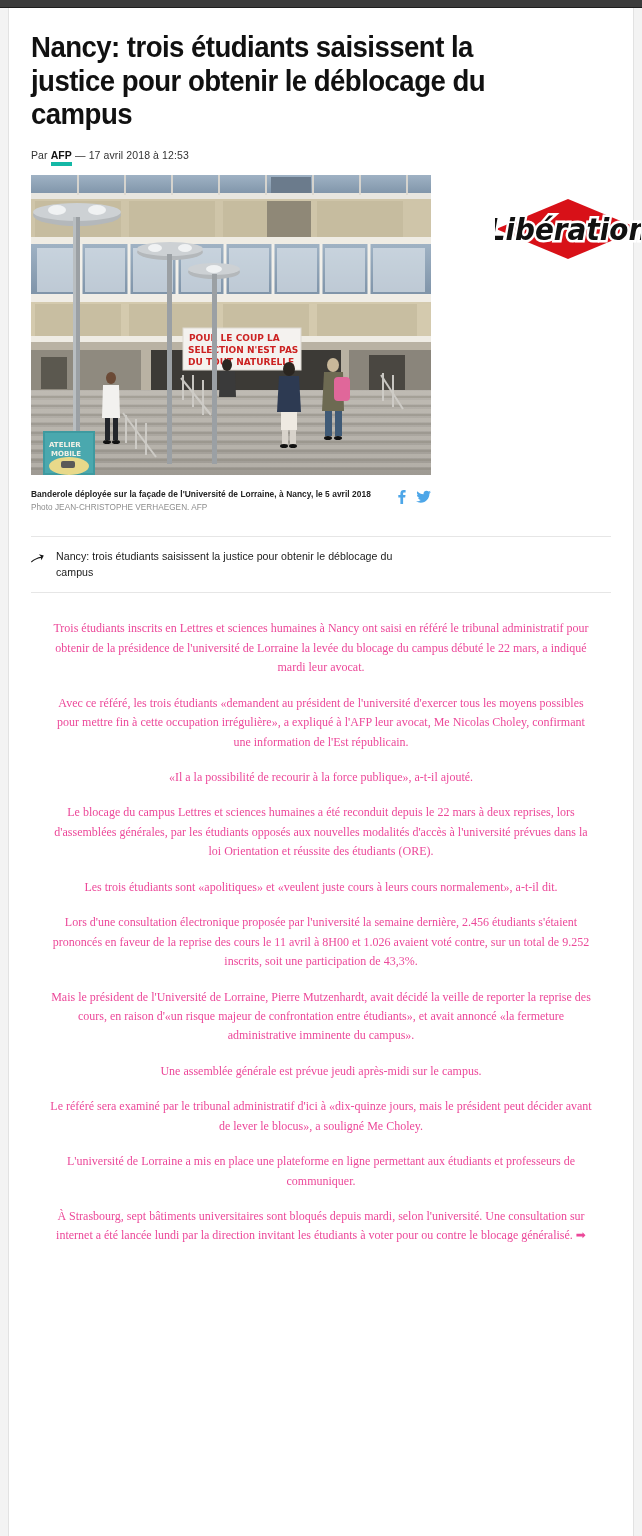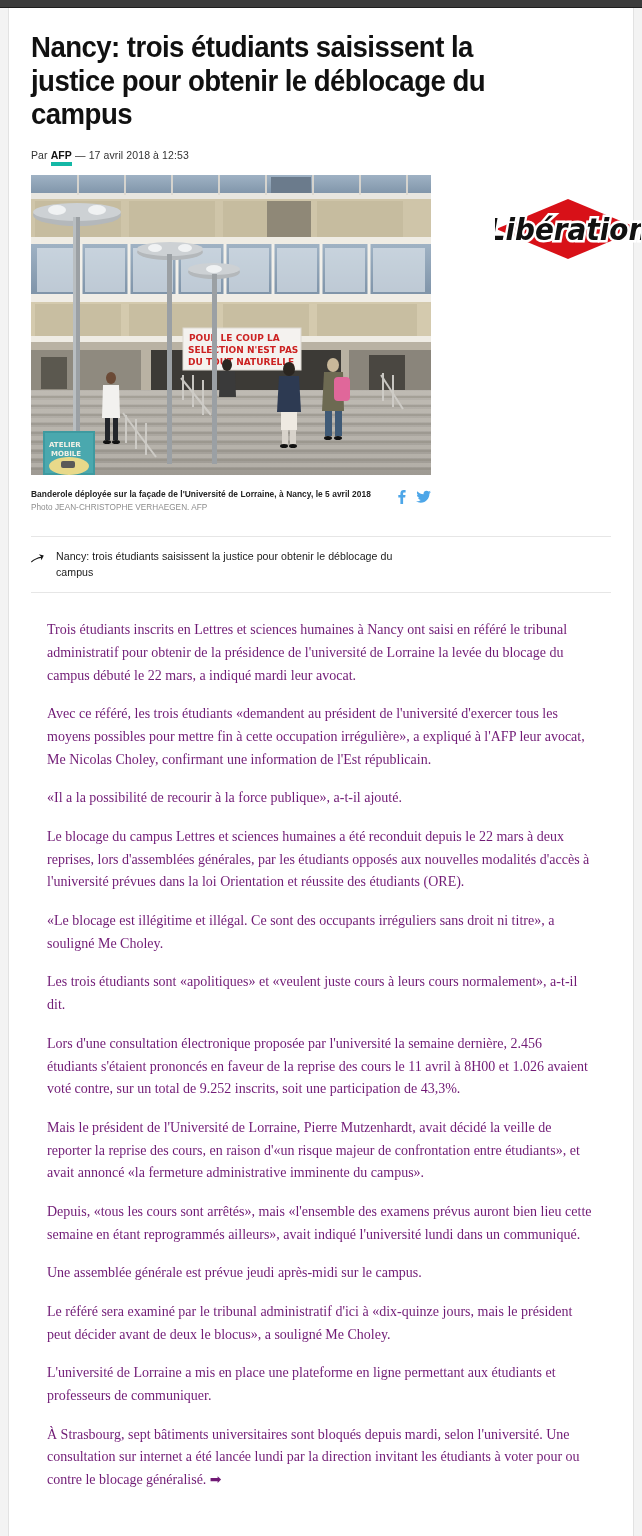--- a/index.html
+++ b/index.html
@@ -134,25 +134,25 @@
     max-width: 372px;
   }
 
   
   .article-body {
     padding: 0 38px 0 38px;
     margin-top: 26px;
   }
   .article-body p {
     font-family: "Liberation Serif", serif;
-    font-size: 14px;
+    font-size: 12px;
     line-height: 1.62;
-    color: #701a75;
+    color: #ec4899;
     margin-bottom: 16px;
-    text-align: left;
+    text-align: center;
   }
   .endmark { letter-spacing: 0; }
 
   
   .article-footer {
     padding: 38px 38px 24px 38px;
   }
 </style>
 </head>
 <body>
@@ -407,27 +407,25 @@
       <div class="summary-text">Nancy: trois étudiants saisissent la justice pour obtenir le déblocage du campus</div>
     </div>
 
   </div>
 
   <div class="article-body">
     <p>Trois étudiants inscrits en Lettres et sciences humaines à Nancy ont saisi en référé le tribunal administratif pour obtenir de la présidence de l'université de Lorraine la levée du blocage du campus débuté le 22 mars, a indiqué mardi leur avocat.</p>
     <p>Avec ce référé, les trois étudiants «demandent au président de l'université d'exercer tous les moyens possibles pour mettre fin à cette occupation irrégulière», a expliqué à l'AFP leur avocat, Me Nicolas Choley, confirmant une information de l'Est républicain.</p>
     <p>«Il a la possibilité de recourir à la force publique», a-t-il ajouté.</p>
     <p>Le blocage du campus Lettres et sciences humaines a été reconduit depuis le 22 mars à deux reprises, lors d'assemblées générales, par les étudiants opposés aux nouvelles modalités d'accès à l'université prévues dans la loi Orientation et réussite des étudiants (ORE).</p>
-    <p>«Le blocage est illégitime et illégal. Ce sont des occupants irréguliers sans droit ni titre», a souligné Me Choley.</p>
     <p>Les trois étudiants sont «apolitiques» et «veulent juste cours à leurs cours normalement», a-t-il dit.</p>
     <p>Lors d'une consultation électronique proposée par l'université la semaine dernière, 2.456 étudiants s'étaient prononcés en faveur de la reprise des cours le 11 avril à 8H00 et 1.026 avaient voté contre, sur un total de 9.252 inscrits, soit une participation de 43,3%.</p>
     <p>Mais le président de l'Université de Lorraine, Pierre Mutzenhardt, avait décidé la veille de reporter la reprise des cours, en raison d'«un risque majeur de confrontation entre étudiants», et avait annoncé «la fermeture administrative imminente du campus».</p>
-    <p>Depuis, «tous les cours sont arrêtés», mais «l'ensemble des examens prévus auront bien lieu cette semaine en étant reprogrammés ailleurs», avait indiqué l'université lundi dans un communiqué.</p>
     <p>Une assemblée générale est prévue jeudi après-midi sur le campus.</p>
-    <p>Le référé sera examiné par le tribunal administratif d'ici à «dix-quinze jours, mais le président peut décider avant de deux le blocus», a souligné Me Choley.</p>
+    <p>Le référé sera examiné par le tribunal administratif d'ici à «dix-quinze jours, mais le président peut décider avant de lever le blocus», a souligné Me Choley.</p>
     <p>L'université de Lorraine a mis en place une plateforme en ligne permettant aux étudiants et professeurs de communiquer.</p>
     <p>
       <span>À Strasbourg, sept bâtiments universitaires sont bloqués depuis mardi, selon l'université. Une consultation sur internet a été lancée lundi par la direction invitant les étudiants à voter pour ou contre le blocage généralisé.</span>
       <span class="endmark">➡</span>
     </p>
   </div>
 
   <div class="article-footer">
     
   </div>

